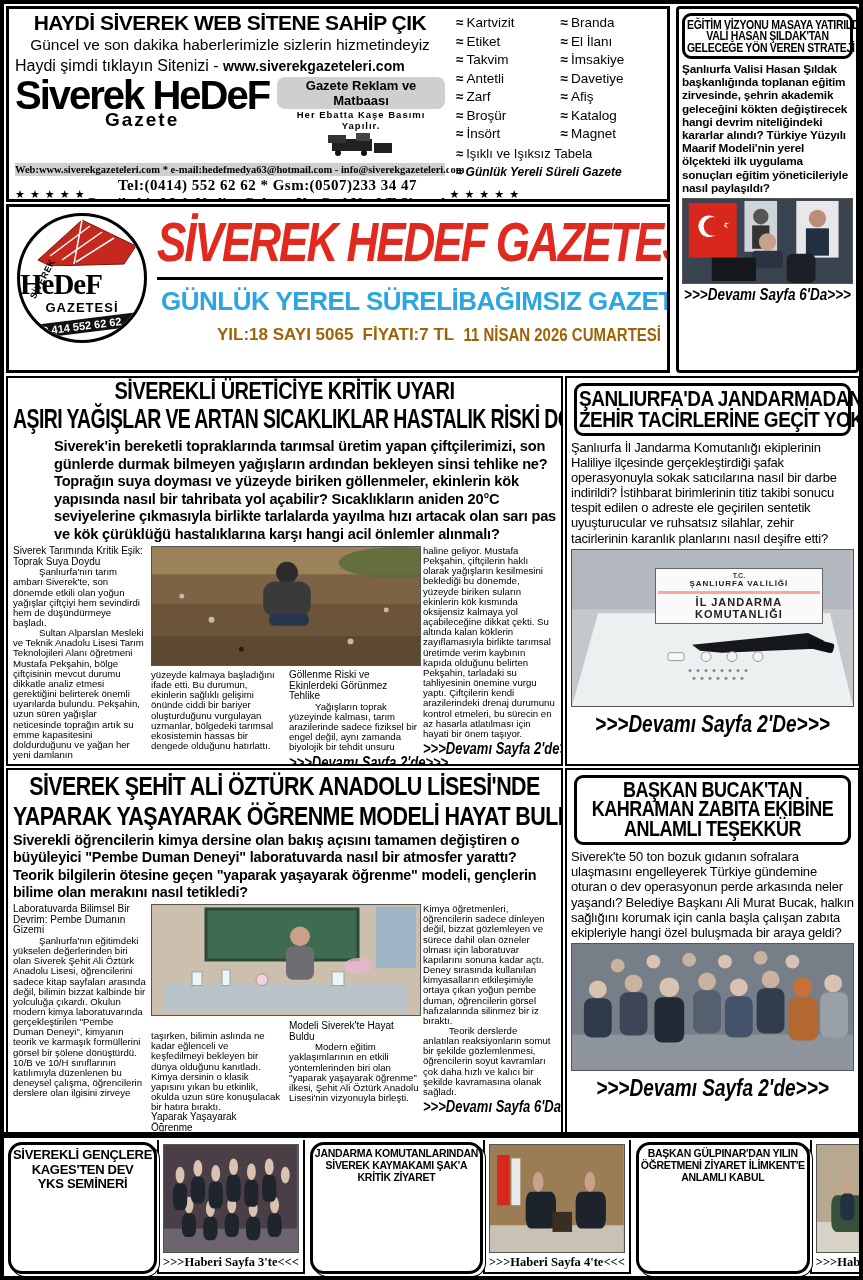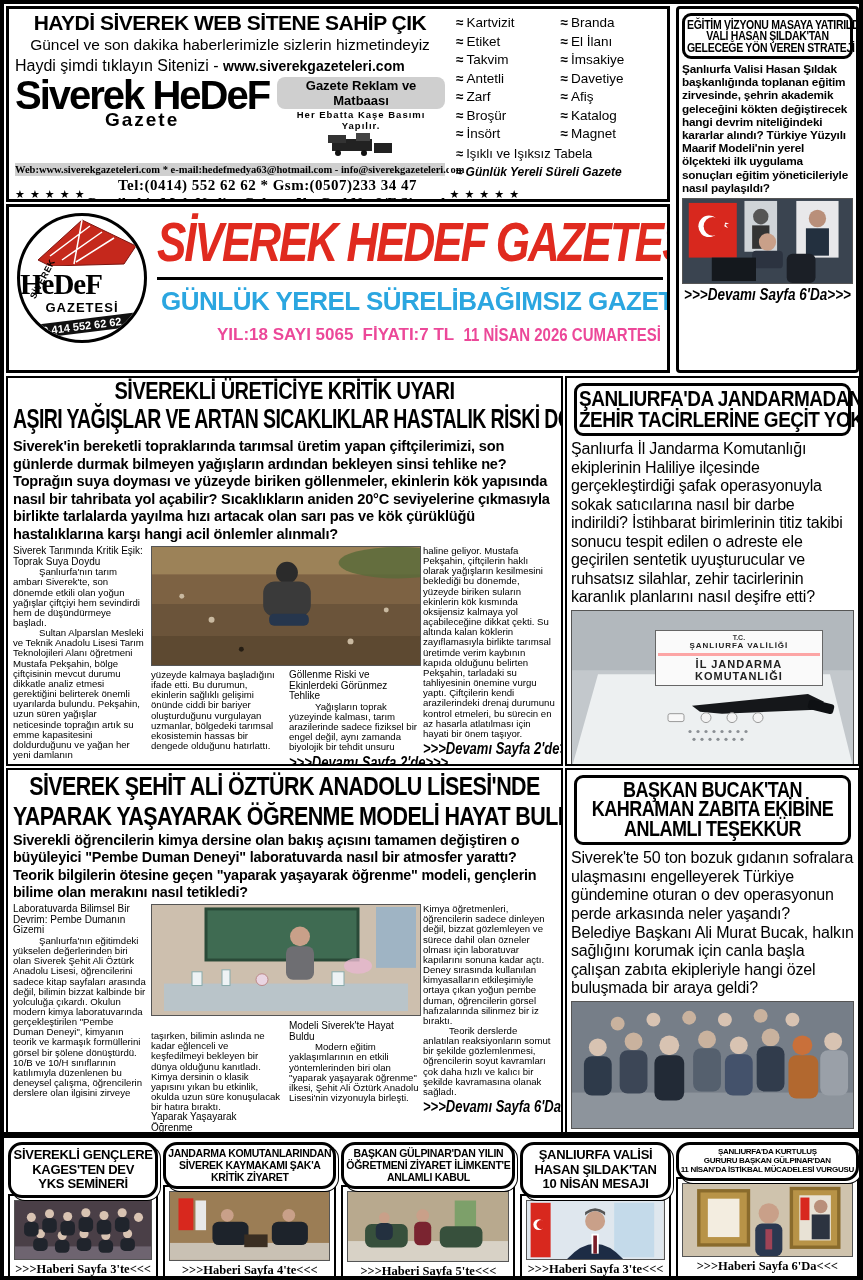--- a/index.html
+++ b/index.html
@@ -41,21 +41,21 @@
   .masthead { left:2px; top:200px; width:664px; height:169px; border:3px solid #000; }
   .logo { position:absolute; left:8px; top:6px; width:130px; height:130px; border:3px solid #000; border-radius:50%; background:#fff; overflow:hidden; }
   .logo-side { position:absolute; left:1px; top:58px; font-size:9px; font-weight:900; transform:rotate(-62deg); letter-spacing:0.5px; }
   .logo-name { position:absolute; left:0; right:16px; top:52px; text-align:left; font-family:"Liberation Serif", serif; font-weight:900; font-size:29px; letter-spacing:-1px; }
   .logo-sub { position:absolute; left:0; right:0; top:84px; text-align:center; font-weight:900; font-size:13px; letter-spacing:1px; }
   .logo-ribbon { position:absolute; left:6px; right:6px; top:103px; background:#111; color:#fff; font-weight:700; font-size:11px; text-align:center; transform:rotate(-7deg); padding:1px 0; }
   .mast-right { position:absolute; left:148px; top:4px; width:506px; }
   .mast-title { color:#e02a1f; font-weight:900; font-style:italic; font-size:44px; letter-spacing:-2px; white-space:nowrap; text-align:center; transform:scaleY(1.25); transform-origin:top center; height:62px; }
   .mast-rule { border-top:3px solid #000; margin:4px 0 6px 0; }
   .mast-blue { display:flex; justify-content:space-between; color:#2ba6e0; font-weight:900; font-size:26px; letter-spacing:-0.5px; white-space:nowrap; padding:0 4px; }
-  .mast-info { display:flex; justify-content:space-between; align-items:baseline; color:#ec4899; font-weight:900; margin-top:8px; padding:0 2px 0 60px; }
+  .mast-info { display:flex; justify-content:space-between; align-items:baseline; color:#a16207; font-weight:900; margin-top:8px; padding:0 2px 0 60px; }
   .mast-issue, .mast-price { font-size:17px; }
   .mast-date { font-size:15px; transform:scaleY(1.25); }
 
   
   .boxed-title { border:3px solid #000; border-radius:9px; margin:3px 3px 4px 3px; padding:3px 2px; text-align:center; font-weight:900; line-height:1.08; letter-spacing:-0.5px; }
   .boxed-title .tl { display:block; transform:scaleY(1.2); white-space:nowrap; }
   .lead { font-weight:700; }
   .more { font-weight:900; font-style:italic; white-space:nowrap; }
   .colhead { font-weight:400; }
   .indent { text-indent:26px; }
@@ -66,21 +66,21 @@
   .tr-story { left:672px; top:2px; width:183px; height:367px; border:3px solid #000; border-radius:4px; padding:2px 3px; }
   .tr-story .boxed-title { margin:2px 0 4px 0; font-size:10.5px; letter-spacing:-0.3px; }
   .tr-body { font-size:11.8px; line-height:1.12; font-weight:700; letter-spacing:-0.2px; }
   .tr-photo { width:100%; height:86px; margin-top:3px; }
   .tr-more { font-size:13.5px; text-align:center; margin-top:3px; transform:scaleY(1.2); }
 
   
   .farm { left:2px; top:372px; width:557px; height:390px; border:2px solid #000; padding:2px 5px; }
   .kicker { text-align:center; font-weight:900; font-size:20px; letter-spacing:-0.5px; transform:scaleY(1.2); white-space:nowrap; }
   .headline-xl { text-align:center; font-weight:900; font-size:19.5px; letter-spacing:-0.6px; transform:scaleY(1.45); white-space:nowrap; margin-top:5px; height:26px; }
-  .farm-lead { font-size:14.6px; line-height:1.2; margin-top:4px; letter-spacing:-0.2px; }
+  .farm-lead { font-size:14.6px; line-height:1.2; margin-top:4px; letter-spacing:-0.2px;margin-left:41px; }
   .cols { position:relative; margin-top:3px; height:232px; font-size:9.6px; line-height:1.06; }
   .c1 { position:absolute; left:0; top:0; width:133px; }
   .c4 { position:absolute; right:0; top:0; width:133px; }
   .cphoto { position:absolute; left:138px; top:0; width:270px; height:120px; }
   .c2 { position:absolute; left:138px; top:124px; width:130px; }
   .c3 { position:absolute; left:276px; top:124px; width:132px; }
   .colhead-farm { font-size:10px; }
   .c4 .more, .c3 .more { display:block; margin-top:3px; font-size:13px; transform:scaleY(1.25); transform-origin:left; }
 
   
@@ -88,36 +88,36 @@
   .headline-2l { text-align:center; font-weight:900; font-size:21.5px; letter-spacing:-0.6px; line-height:1.18; transform:scaleY(1.2); transform-origin:top center; height:58px; }
   .school-lead { font-size:14.4px; line-height:1.2; margin-top:2px; letter-spacing:-0.2px; }
   .school .cols { height:218px; }
   .school .cphoto { height:112px; }
   .school .c2 { top:127px; }
   .school .c3 { top:117px; }
 
   
   .jandarma { left:561px; top:372px; width:295px; height:390px; border:2px solid #000; padding:2px 4px; }
   .jandarma .boxed-title { font-size:19px; }
-  .rt-body { font-size:16px; line-height:1.16; letter-spacing:-0.2px; }
+  .rt-body { font-size:13px; line-height:1.16; letter-spacing:-0.2px; }
   .jd-photo { width:100%; height:158px; margin-top:3px; }
   .jd-sign { position:absolute; left:18%; top:12%; width:60%; background:#fafafa; border:1px solid #666; padding:3px 2px; text-align:center;margin-left:32px; }
   .jd-sign .l1 { font-size:7px; font-weight:700; color:#333; }
   .jd-sign .l2 { font-size:8px; font-weight:700; letter-spacing:1px; color:#222; }
   .jd-sign .l3 { font-size:11px; font-weight:700; letter-spacing:1px; color:#222; margin-top:3px; border-top:3px solid #fca5a5; padding-top:2px;text-align:center; }
   .rt-more { text-align:center; font-size:19px; margin-top:6px; transform:scaleY(1.25); }
 
   .bucak { left:561px; top:764px; width:295px; height:368px; border:2px solid #000; padding:2px 4px; }
   .bucak .boxed-title { font-size:18px; }
   .bucak-photo { width:100%; height:128px; margin-top:3px; }
 
   
   .bottom-bar { position:absolute; left:0; top:1128px; width:855px; height:6px; background:#000; }
   .bottom-strip { left:2px; top:1136px; width:855px; height:136px; display:flex; gap:5px; padding:2px 2px; }
-  .teaser { flex:1; display:flex; flex-direction:column; }
+  .teaser { flex:1; display:flex; flex-direction:row; }
   .t-bubble { border:3px solid #000; border-radius:14px; background:#fff; padding:3px 2px; text-align:center; font-weight:900; line-height:1.12; position:relative; z-index:2; box-shadow:3px 3px 0 -1px #fff, 3px 3px 0 0 #000; }
   .t-bubble .tl { display:block; white-space:nowrap; letter-spacing:-0.3px; }
   .t-frame { border:2px solid #000; margin-top:-4px; padding:4px 4px 1px 4px; background:#fff; flex:1; display:flex; flex-direction:column; }
   .t-photo { flex:1; min-height:60px; }
   .t-page { text-align:center; font-weight:700; font-size:12.5px; white-space:nowrap; padding:2px 0 1px 0; font-family:"Liberation Serif", serif; }
   .sz-lg .tl { font-size:13px; }
   .sz-md .tl { font-size:10.5px; }
   .sz-sm .tl { font-size:8px; }
 </style>
 </head>

